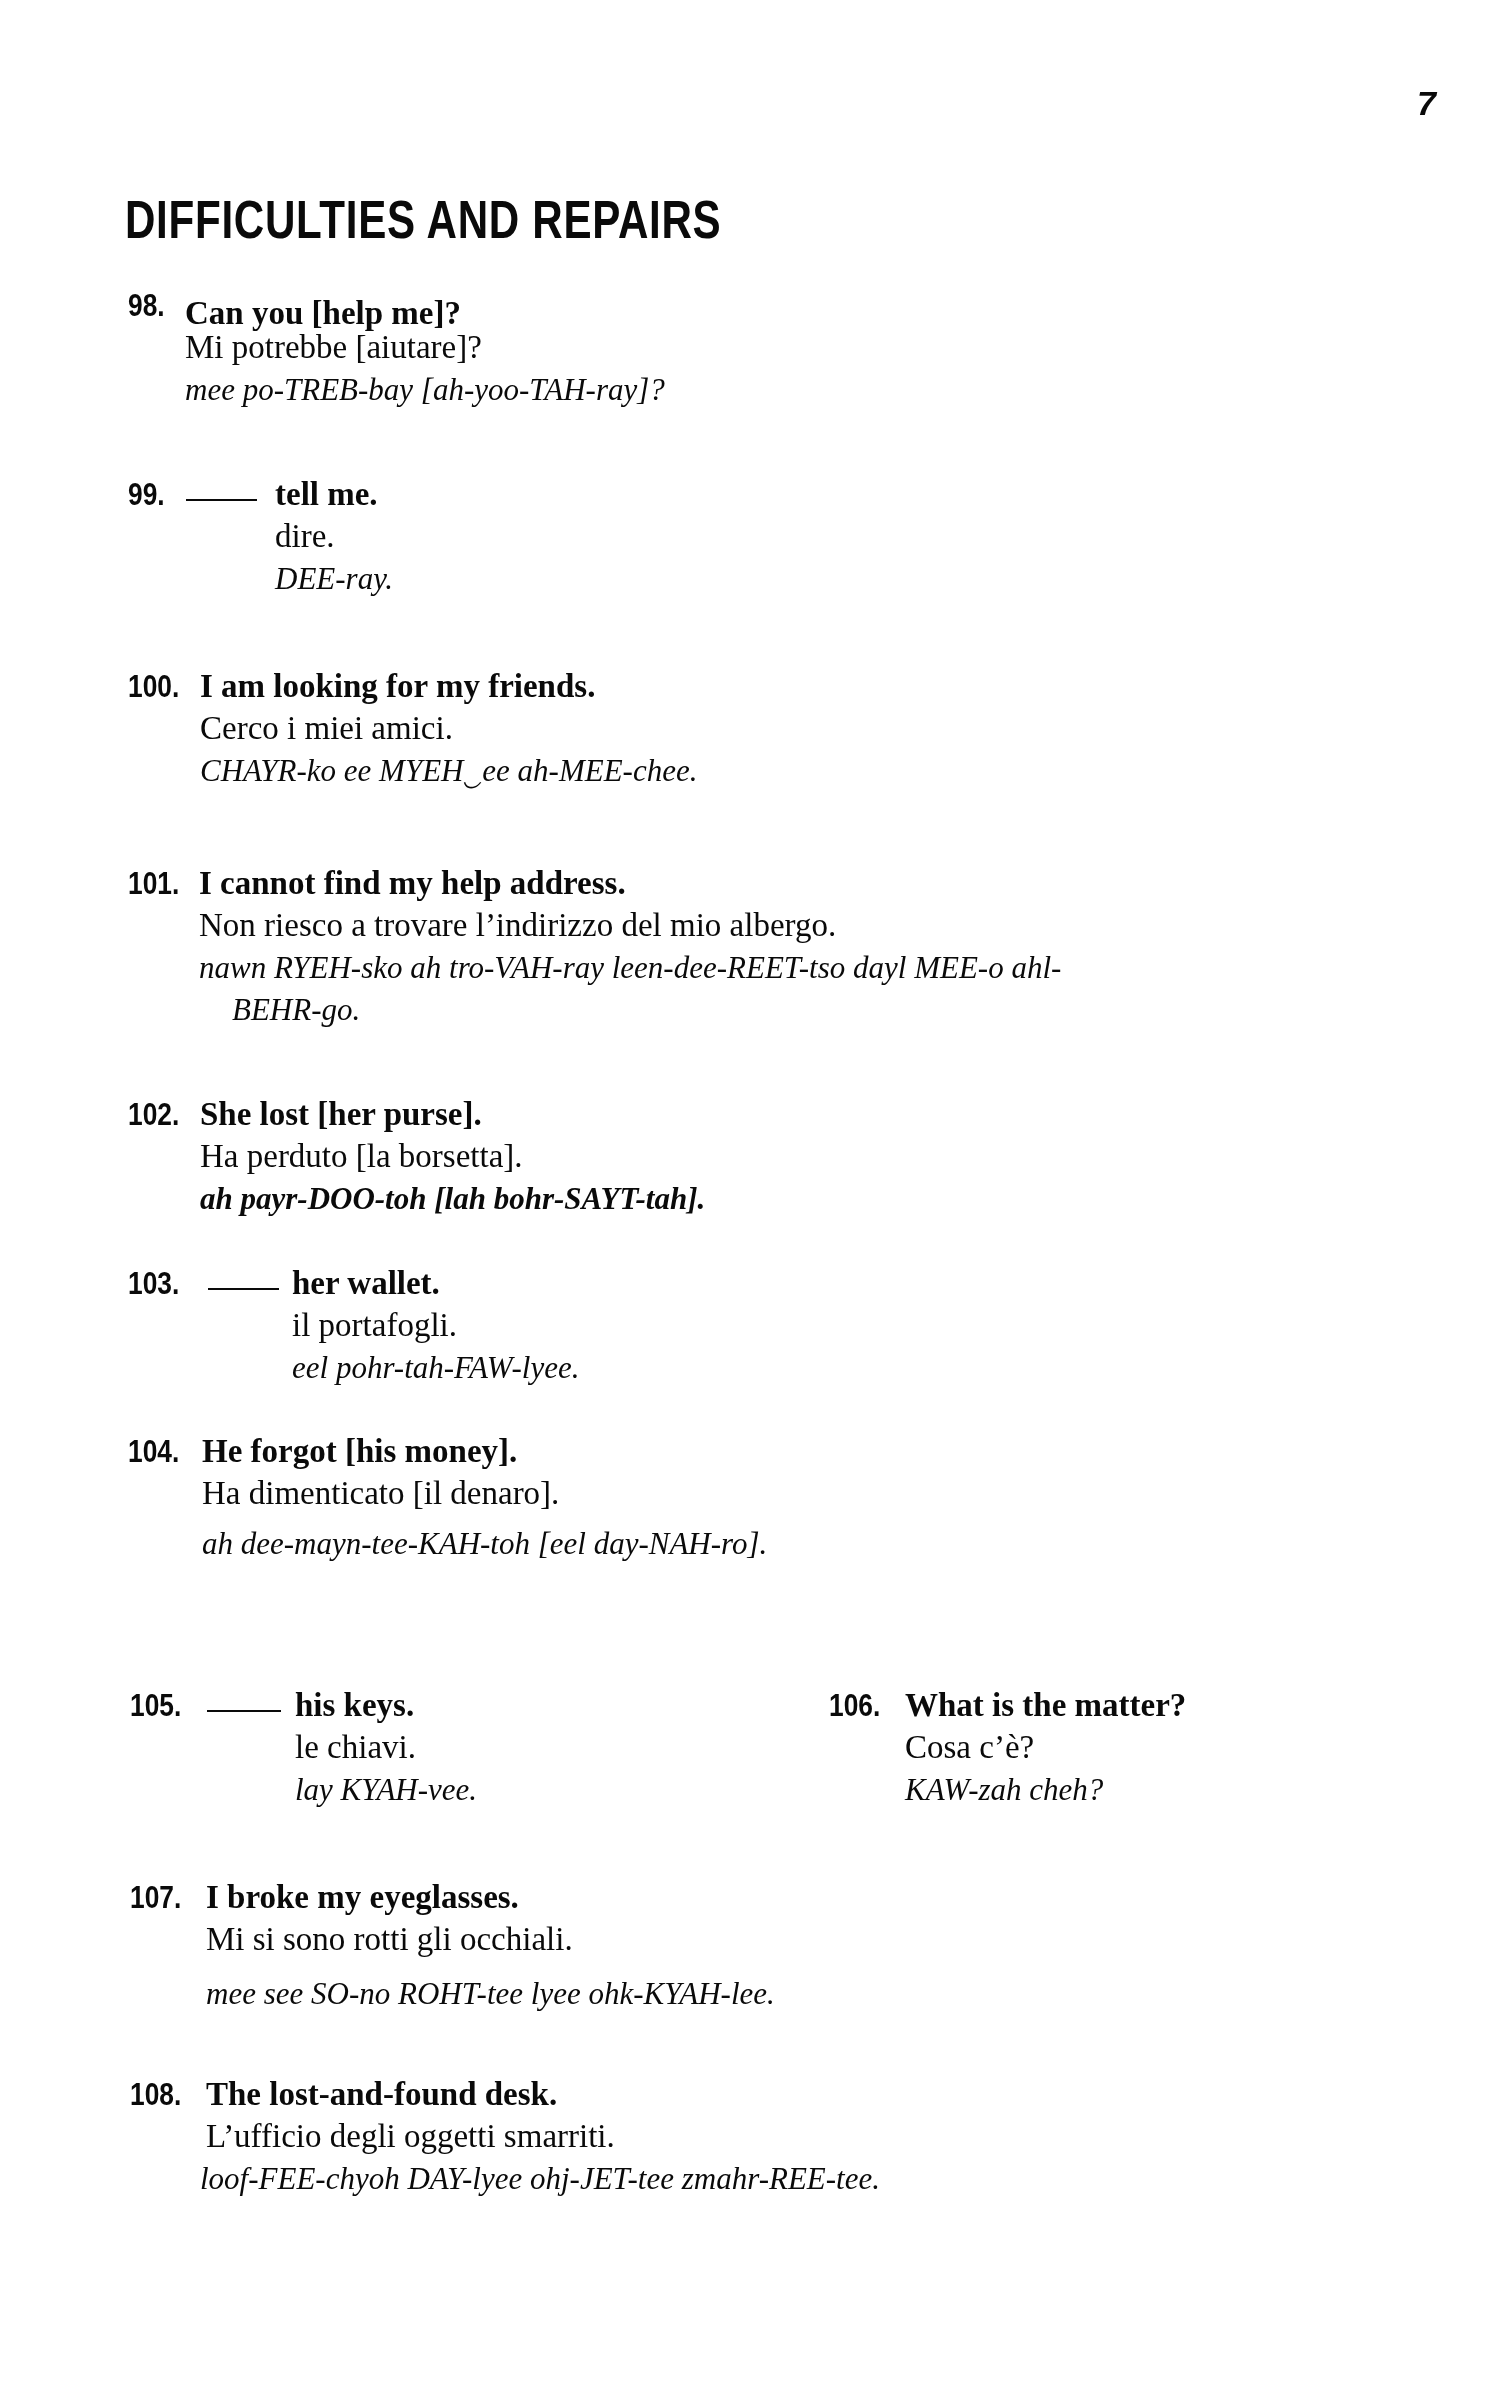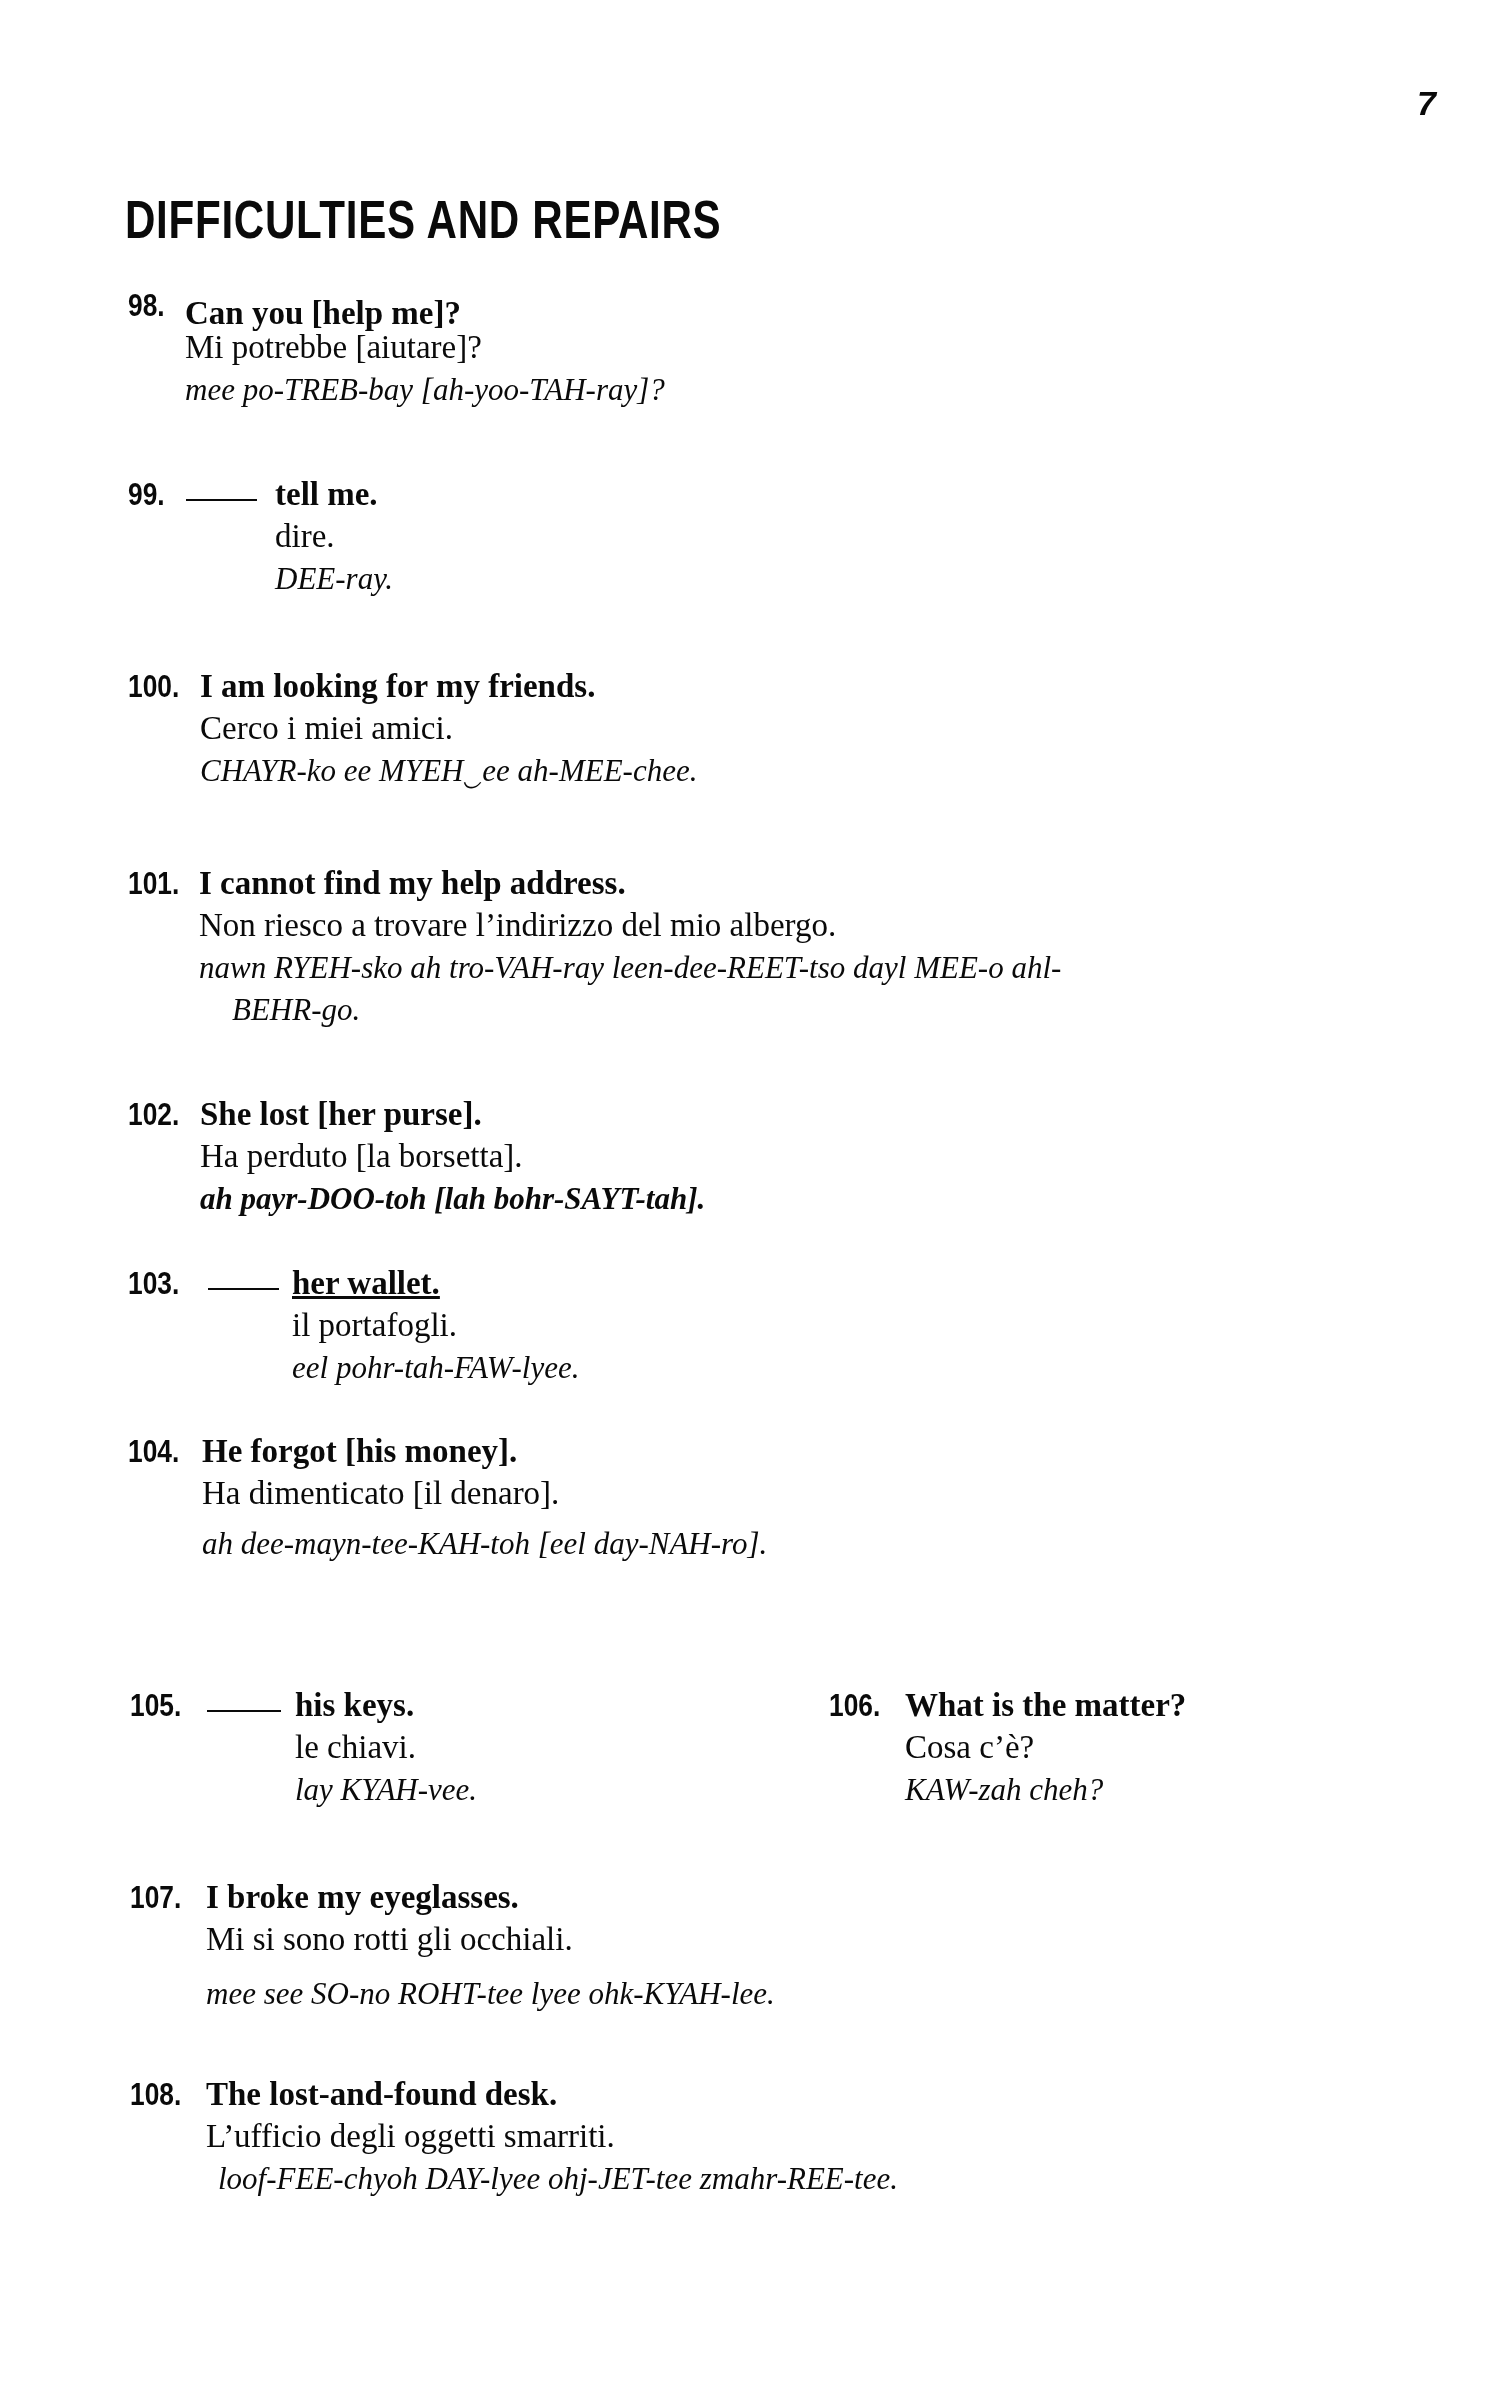--- a/index.html
+++ b/index.html
@@ -116,21 +116,21 @@
 <div class="entry" style="top:1096px;">
   <span class="num" style="left:128px; top:0;">102.</span>
   <span class="line en" style="left:200px; top:0;">She lost [her purse].</span>
   <span class="line it" style="left:200px; top:42px;">Ha perduto [la borsetta].</span>
   <span class="line pr" style="left:200px; top:84px;font-weight:bold;">ah payr-DOO-toh [lah bohr-SAYT-tah].</span>
 </div>
 
 <div class="entry" style="top:1265px;">
   <span class="num" style="left:128px; top:0;">103.</span>
   <span class="dash" style="left:208px; top:23.4px; width:71px;"></span>
-  <span class="line en" style="left:292px; top:0;text-decoration:underline;">her wallet.</span>
+  <span class="line en" style="left:292px; top:0;">her wallet.</span>
   <span class="line it" style="left:292px; top:42px;">il portafogli.</span>
   <span class="line pr" style="left:292px; top:84px;">eel pohr-tah-FAW-lyee.</span>
 </div>
 
 <div class="entry" style="top:1433px;">
   <span class="num" style="left:128px; top:0;">104.</span>
   <span class="line en" style="left:202px; top:0;">He forgot [his money].</span>
   <span class="line it" style="left:202px; top:42px;">Ha dimenticato [il denaro].</span>
   <span class="line pr" style="left:202px; top:92px;">ah dee-mayn-tee-KAH-toh [eel day-NAH-ro].</span>
 </div>
@@ -154,15 +154,15 @@
   <span class="num" style="left:130px; top:0;">107.</span>
   <span class="line en" style="left:206px; top:0;">I broke my eyeglasses.</span>
   <span class="line it" style="left:206px; top:42px;">Mi si sono rotti gli occhiali.</span>
   <span class="line pr" style="left:206px; top:96px;">mee see SO-no ROHT-tee lyee ohk-KYAH-lee.</span>
 </div>
 
 <div class="entry" style="top:2076px;">
   <span class="num" style="left:130px; top:0;">108.</span>
   <span class="line en" style="left:206px; top:0;">The lost-and-found desk.</span>
   <span class="line it" style="left:206px; top:42px;">L’ufficio degli oggetti smarriti.</span>
-  <span class="line pr" style="left:218px; top:84px;">loof-FEE-chyoh DAY-lyee ohj-JET-tee zmahr-REE-tee.</span>
+  <span class="line pr" style="left:200px; top:84px;">loof-FEE-chyoh DAY-lyee ohj-JET-tee zmahr-REE-tee.</span>
 </div>
 
 
 </body></html>

